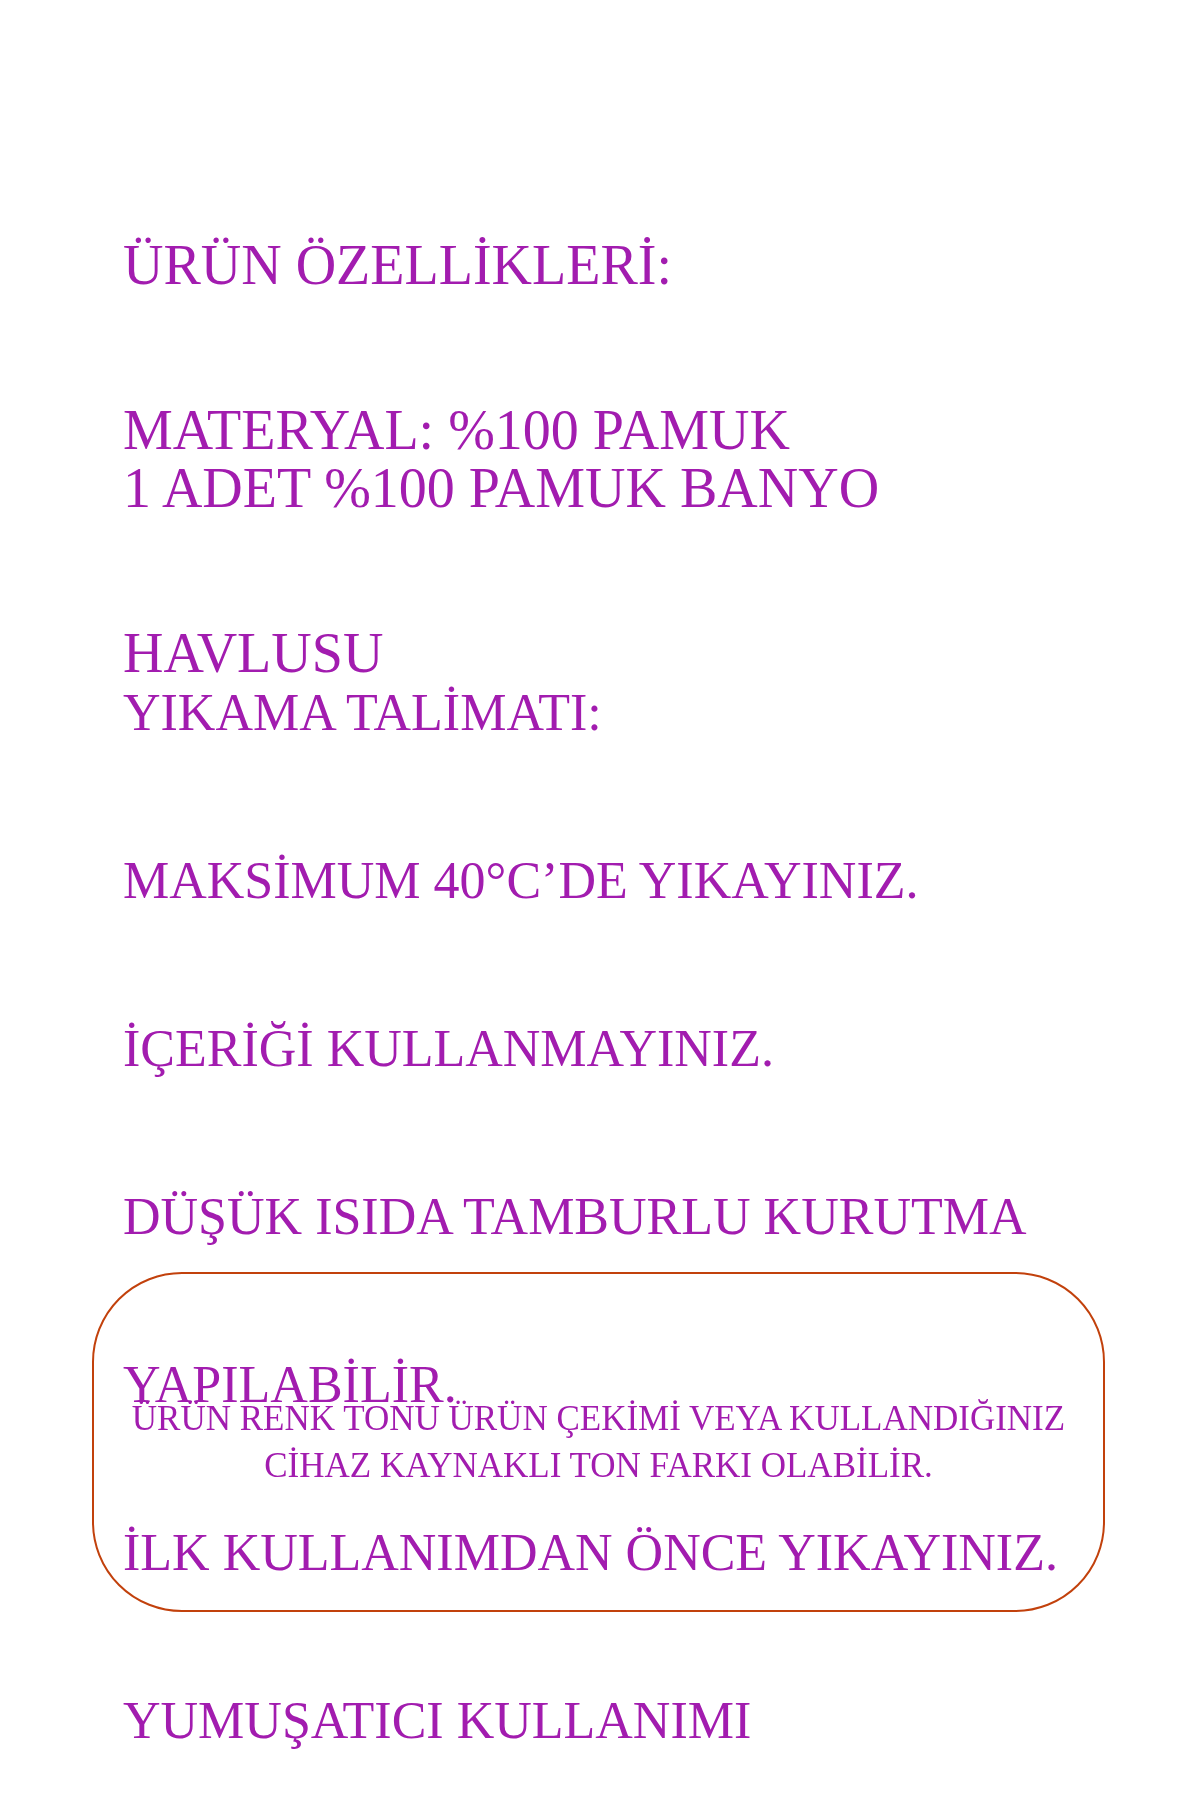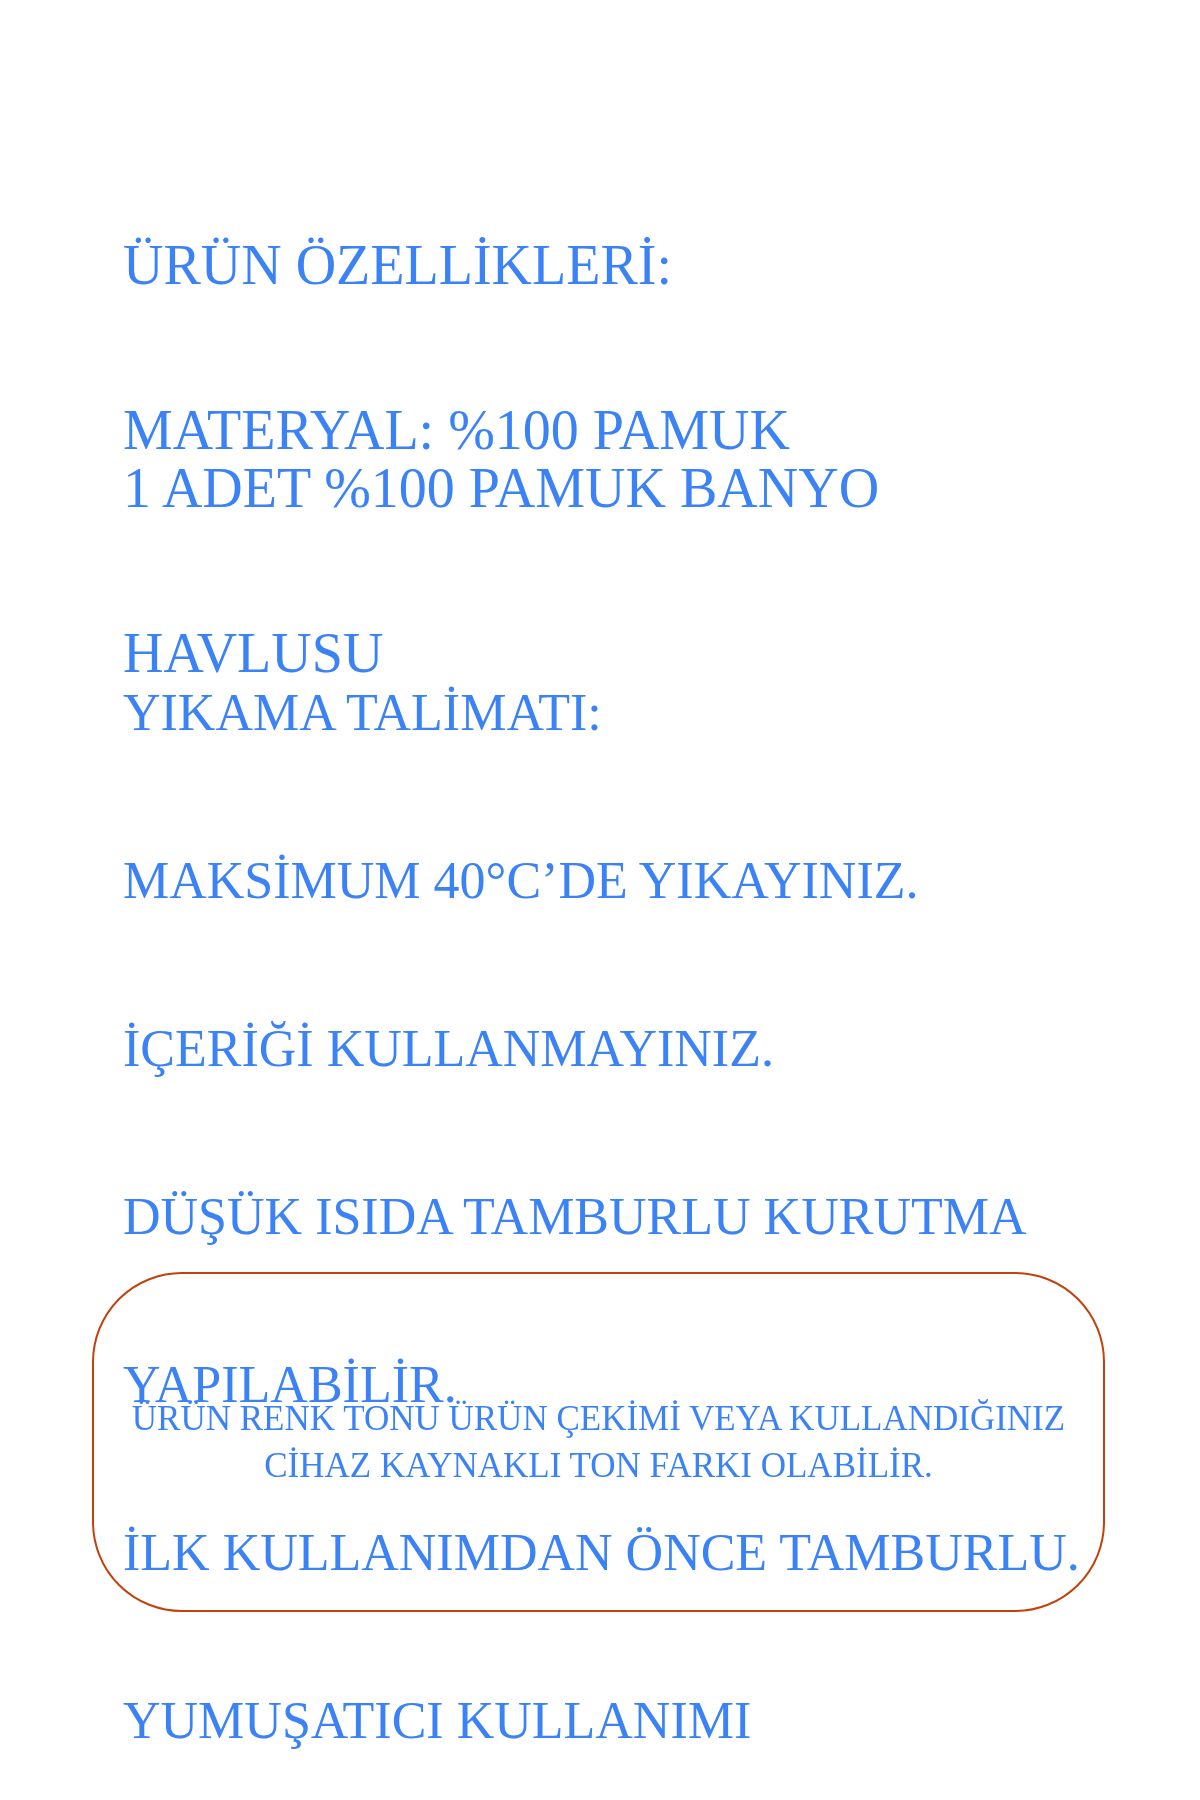--- a/index.html
+++ b/index.html
@@ -6,21 +6,21 @@
   body {
     width: 1200px; height: 1800px;
     background: #ffffff;
     font-family: "Liberation Serif", serif;
   }
   .page {
     position: relative;
     width: 1200px; height: 1800px;
     background: #ffffff;
     overflow: hidden;
-    color: #3b82f6;
+    color: #a21caf;
   }
   .text-block {
     position: absolute;
     left: 123px;
     white-space: pre;
     letter-spacing: 0px;
   }
   .block-large {
     font-size: 56px;
     line-height: 55px;
@@ -65,21 +65,21 @@
     <div>1 ADET %100 PAMUK BANYO</div>
     <div>HAVLUSU</div>
   </div>
 
   <div class="text-block block-medium block-washing">
     <div>YIKAMA TALİMATI:</div>
     <div>MAKSİMUM 40°C’DE YIKAYINIZ.</div>
     <div>İÇERİĞİ KULLANMAYINIZ.</div>
     <div>DÜŞÜK ISIDA TAMBURLU KURUTMA</div>
     <div>YAPILABİLİR.</div>
-    <div>İLK KULLANIMDAN ÖNCE TAMBURLU.</div>
+    <div>İLK KULLANIMDAN ÖNCE YIKAYINIZ.</div>
     <div>YUMUŞATICI KULLANIMI</div>
     
     
     
   </div>
 
   <div class="disclaimer-box">
     <div class="disclaimer-line">ÜRÜN RENK TONU ÜRÜN ÇEKİMİ VEYA KULLANDIĞINIZ</div>
     <div class="disclaimer-line">CİHAZ KAYNAKLI TON FARKI OLABİLİR.</div>
   </div>

